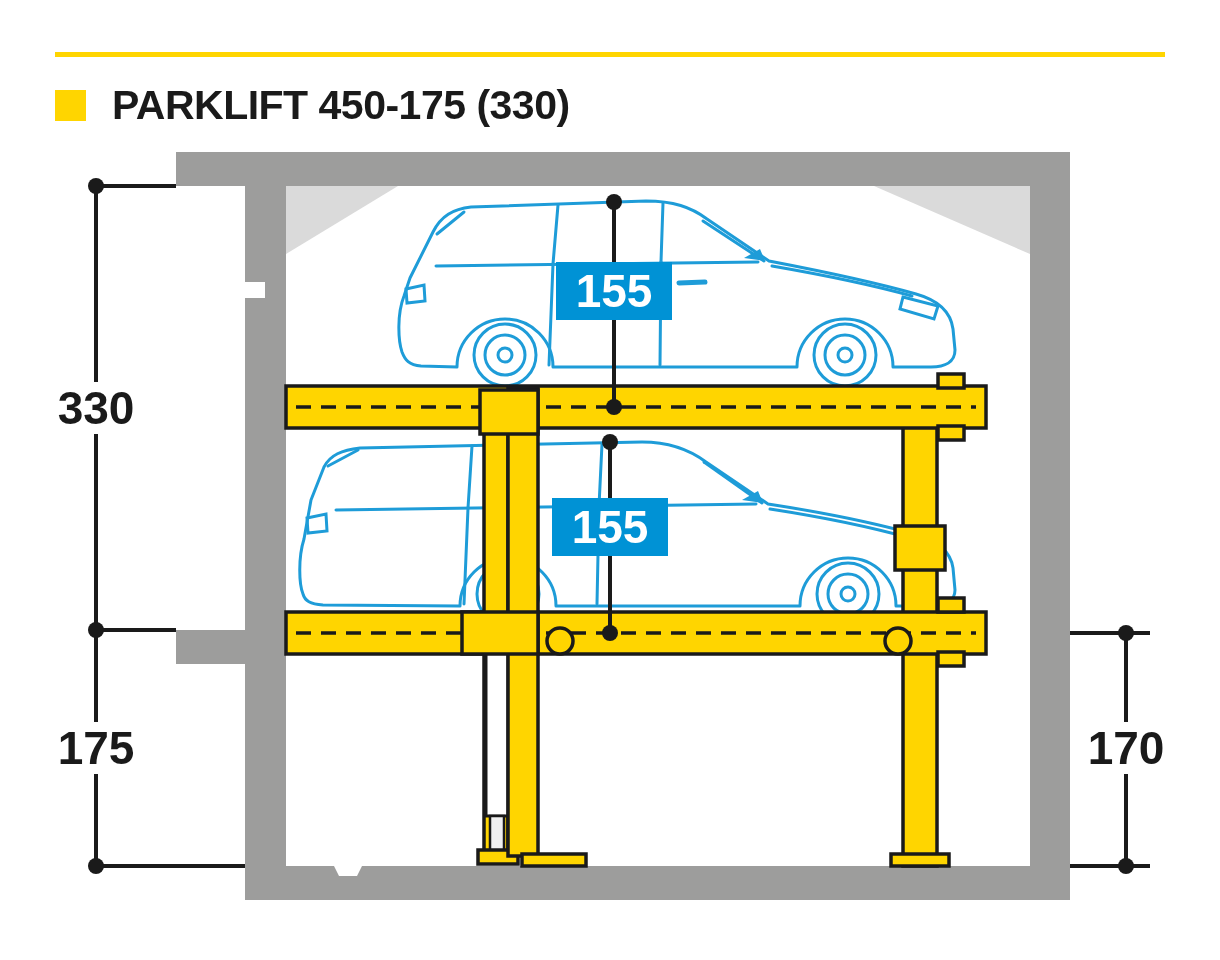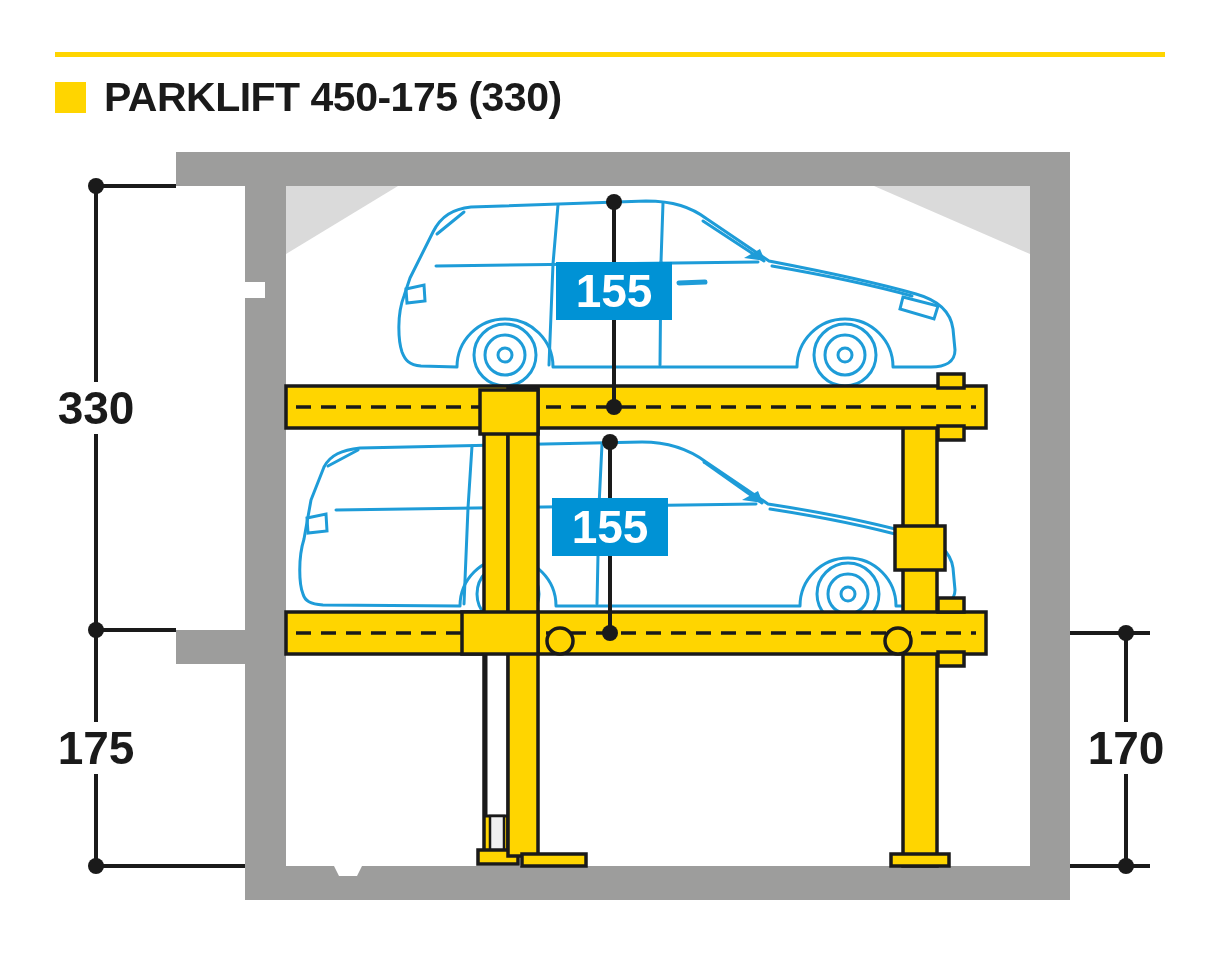--- a/index.html
+++ b/index.html
@@ -11,21 +11,21 @@
     --ink:#1A1A1A;
   }
   html,body{margin:0;padding:0;background:#fff;}
   .canvas{
     position:relative;width:1220px;height:960px;background:#fff;overflow:hidden;
     font-family:"Liberation Sans","DejaVu Sans",sans-serif;
   }
   .top-rule{position:absolute;left:55px;top:52px;width:1110px;height:5px;background:var(--accent-yellow);}
   .title-row{position:absolute;left:55px;top:74px;display:flex;align-items:center;gap:18px;}
   .bullet{width:31px;height:31px;background:var(--accent-yellow);flex:0 0 auto;}
-  h1{margin:0;font-size:41px;font-weight:bold;color:var(--ink);letter-spacing:-0.5px;white-space:nowrap;}
+  h1{margin:8px;font-size:41px;font-weight:bold;color:var(--ink);letter-spacing:-0.5px;white-space:nowrap;}
   svg{position:absolute;left:0;top:0;}
   .concrete{fill:var(--concrete-gray);stroke:none;}
   .concrete-light{fill:var(--concrete-light);stroke:none;}
   .white{fill:#fff;stroke:none;}
   .yellow{fill:var(--accent-yellow);stroke:var(--ink);stroke-width:3.5;}
   .cyl{fill:#fff;stroke:var(--ink);stroke-width:3;}
   .rod{fill:#f0f0f0;stroke:var(--ink);stroke-width:2.5;}
   .car{fill:#fff;stroke:var(--car-blue);stroke-width:3;stroke-linejoin:round;stroke-linecap:round;}
   .car-line{fill:none;stroke:var(--car-blue);stroke-width:3;stroke-linecap:round;}
   .car-thick{fill:none;stroke:var(--car-blue);stroke-width:5;stroke-linecap:round;}

